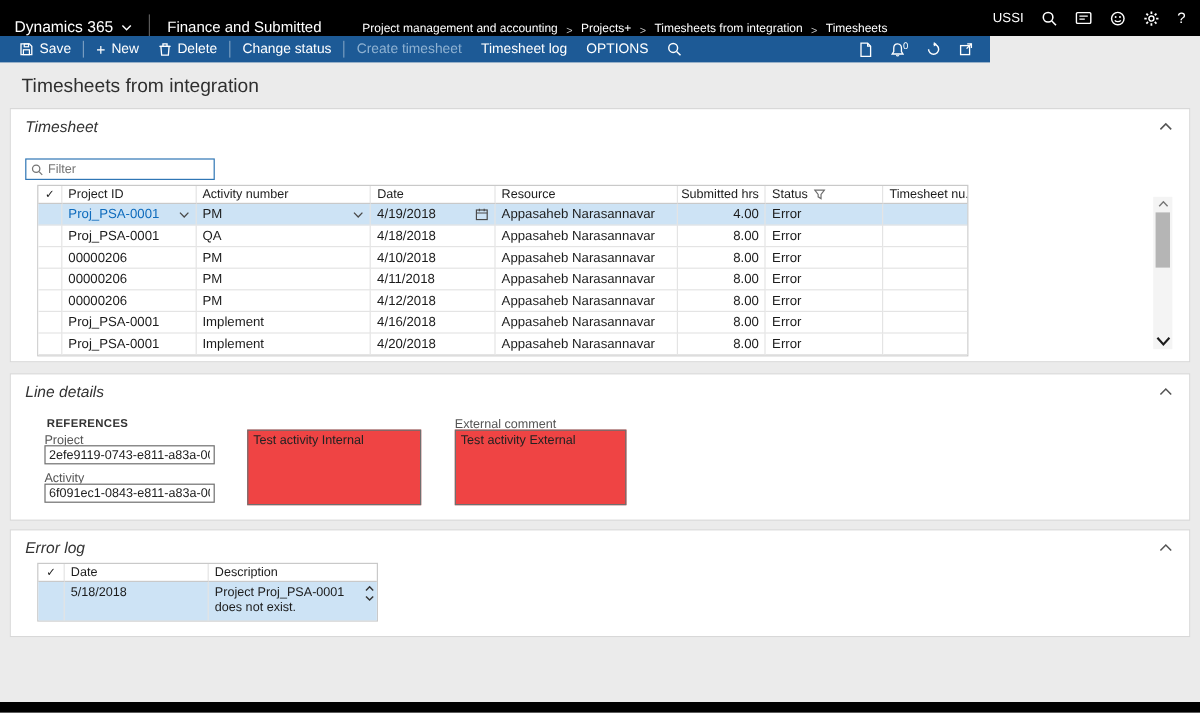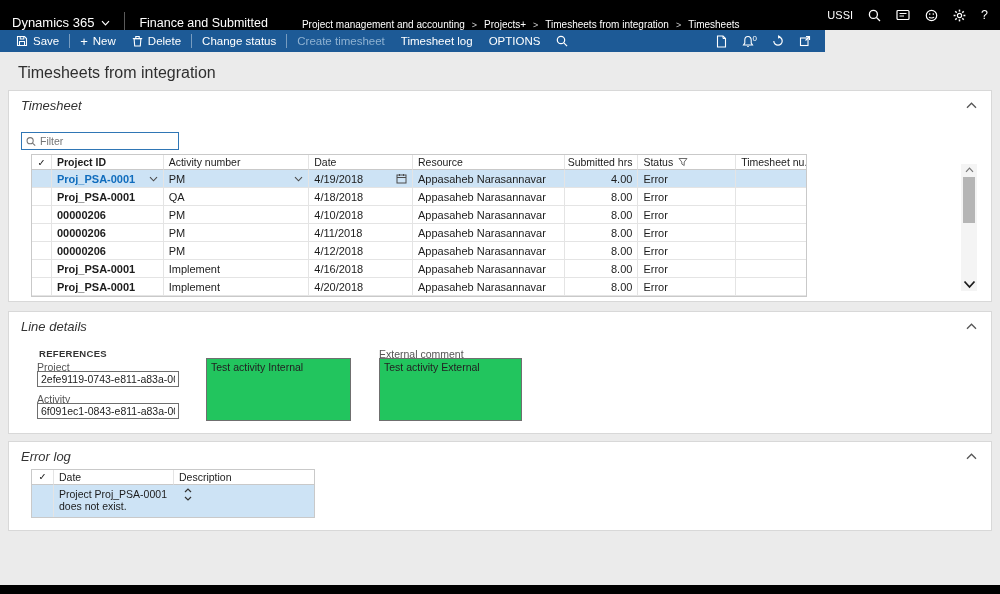--- a/index.html
+++ b/index.html
@@ -55,21 +55,21 @@
   .ts-grid{position:absolute;top:63px;left:22px;width:776px;border:1px solid #c9c9c9;font-size:11px;background:#fff;}
   .grid-header{display:flex;color:#6e6e6e;font-size:10.5px;}
   .grid-header .cell{height:15px;padding:1px 5px;border-bottom:1px solid #c9c9c9;align-items:center;}
   .grid-row{display:flex;background:#fff;}
   .grid-row.selected{background:#cde3f5;}
   .cell{display:flex;align-items:center;height:18px;padding:2px 5px;border-right:1px solid #e4e4e4;
         border-bottom:1px solid #e4e4e4;white-space:nowrap;overflow:hidden;color:#1c1c1c;}
   .grid-header .cell{border-bottom:1px solid #c9c9c9;}
   .cell:last-child{border-right:none;}
   .col-check{width:20px;justify-content:center;padding:2px 2px;font-size:9.5px;}
-  .col-project{width:112px;justify-content:space-between;font-weight:bold;}
+  .col-project{width:112px;justify-content:space-between;}
   .col-activity{width:146px;justify-content:space-between;}
   .col-date{width:104px;justify-content:space-between;}
   .col-resource{width:152px;}
   .col-hours{width:74px;justify-content:flex-end;}
   .col-status{width:98px;gap:5px;}
   .col-tsnum{width:70px;}
   .grid-row .val.link{color:#0f6cbd;}
 
   
   .vscroll{position:absolute;top:73px;right:14px;width:16px;height:127px;background:#f4f4f4;
@@ -77,21 +77,21 @@
   .vs-up{padding-top:3px;line-height:0;}
   .vs-thumb{width:12px;height:46px;background:#b5b5b5;margin-top:4px;}
   .vs-down{margin-top:auto;padding-bottom:2px;line-height:0;}
 
   
   .ld-refs{position:absolute;top:36px;left:30px;font-size:9.5px;font-weight:bold;color:#333;letter-spacing:.3px;}
   .ld-label{position:absolute;font-size:10.5px;color:#555;}
   .ld-input{position:absolute;width:142px;height:16px;border:1px solid #6f6f6f;font-size:10.5px;
             font-family:inherit;padding:0 3px;color:#222;background:#fff;}
   .ld-textarea{position:absolute;width:145px;height:63px;border:1px solid #6f6f6f;font-size:10.5px;
-               font-family:inherit;padding:2px 4px;resize:none;color:#222;background:#22c55e;}
+               font-family:inherit;padding:2px 4px;resize:none;color:#222;background:#ef4444;}
 
   
   .el-grid{position:absolute;top:27px;left:22px;width:284px;border:1px solid #c9c9c9;font-size:10.5px;background:#fff;}
   .el-header{display:flex;color:#6e6e6e;}
   .el-header .ecell{height:15px;padding:1px 5px;border-bottom:1px solid #c9c9c9;}
   .el-row{display:flex;}
   .el-row.selected{background:#cde3f5;}
   .ecell{border-right:1px solid #e4e4e4;padding:1px 5px;white-space:nowrap;overflow:hidden;color:#1c1c1c;}
   .ecell:last-child{border-right:none;}
   .ecol-check{width:22px;text-align:center;padding:1px 2px;font-size:9.5px;}
@@ -451,20 +451,21 @@
     </div>
     <div class="el-grid">
       <div class="el-header">
         <div class="ecell ecol-check">✓</div>
         <div class="ecell ecol-date">Date</div>
         <div class="ecell ecol-desc">Description</div>
       </div>
       <div>
           <div class="el-row selected">
     <div class="ecell ecol-check"></div>
+    <div class="ecell ecol-date">5/18/2018</div>
     <div class="ecell ecol-desc"><span>Project Proj_PSA-0001 does not exist.</span><span class="mini-scroll">
                 <svg width="8" height="5" viewBox="0 0 8 5">
                   <polyline points="1,4 4,1 7,4" fill="none" stroke="#333" stroke-width="1.2"></polyline>
                 </svg>
                 <svg width="8" height="5" viewBox="0 0 8 5">
                   <polyline points="1,1 4,4 7,1" fill="none" stroke="#333" stroke-width="1.2"></polyline>
                 </svg>
               </span></div>
   </div>
         </div>

